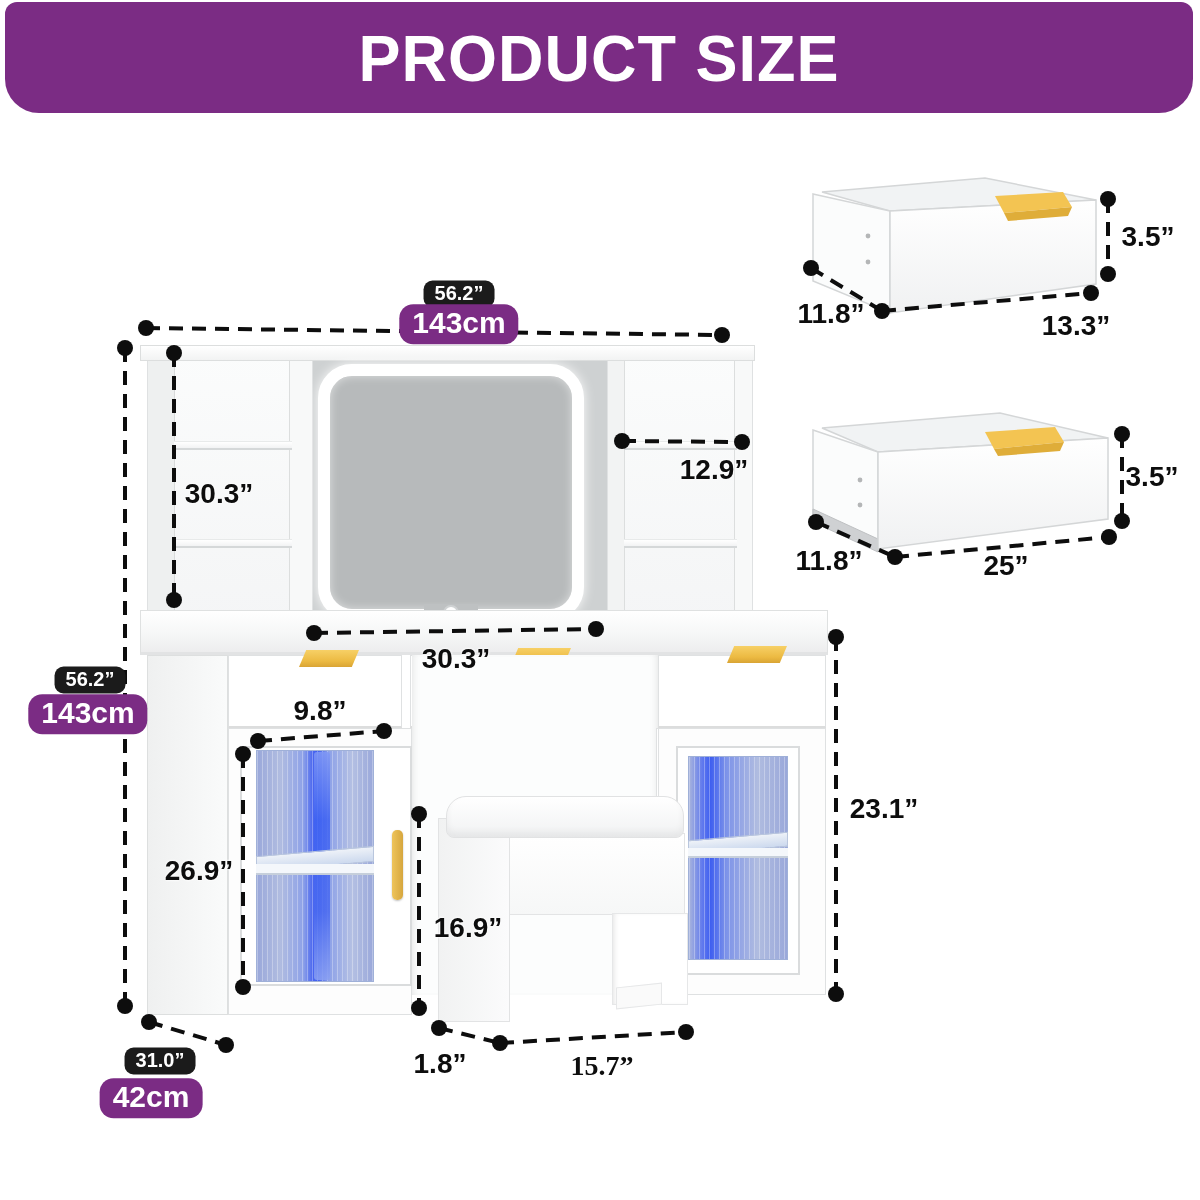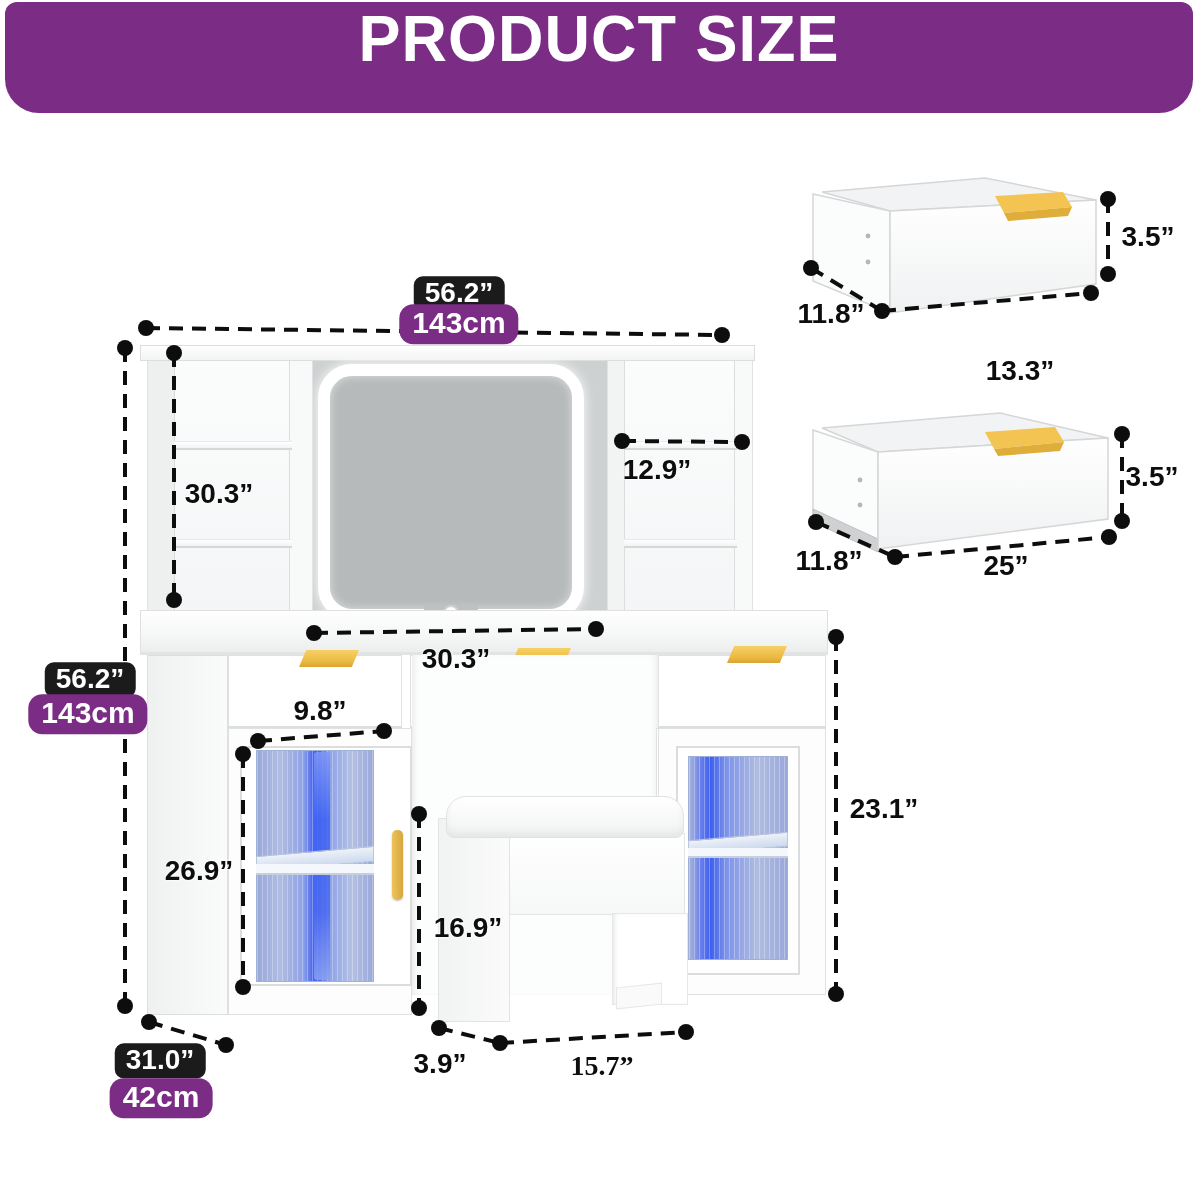--- a/index.html
+++ b/index.html
@@ -4,36 +4,36 @@
 <style>
   html,body{margin:0;padding:0;background:#ffffff;}
   .canvas{
     position:relative;width:1200px;height:1200px;background:#ffffff;overflow:hidden;
     font-family:"Liberation Sans",sans-serif;
   }
   .abs{position:absolute;}
   
   .banner{
     left:5px;top:2px;width:1188px;height:111px;background:#7b2c84;
-    border-radius:12px 12px 34px 34px;display:flex;align-items:flex-start;justify-content:center;
+    border-radius:12px 12px 34px 34px;display:flex;align-items:center;justify-content:center;
   }
   .banner-title{
     color:#ffffff;font-size:63px;font-weight:800;letter-spacing:1px;
     transform:scaleY(1.04);
   }
   
   .lbl{
     transform:translate(-50%,-50%);font-size:28px;font-weight:700;color:#0d0d0d;
     white-space:nowrap;z-index:40;text-shadow:0 0 3px #fff,0 0 3px #fff;
   }
   .bdg{
     transform:translate(-50%,-50%);color:#fff;font-weight:700;white-space:nowrap;z-index:41;
     text-align:center;line-height:1.05;
   }
-  .bdg.black{background:#1b1b1b;font-size:28px;border-radius:9px;padding:2px 11px 4px;}
+  .bdg.black{background:#1b1b1b;font-size:20px;border-radius:9px;padding:2px 11px 4px;}
   .bdg.purple{background:#7b2c84;font-size:30px;border-radius:14px;padding:3px 13px 5px;}
   
   .panel{background:#ffffff;border:1px solid #dfe1e2;box-sizing:border-box;}
   .shelf{background:linear-gradient(180deg,#ffffff,#f2f3f4);border-top:1px solid #e8eaea;border-bottom:2px solid #d5d8d9;box-sizing:border-box;}
   .handle{
     background:linear-gradient(180deg,#f7d066,#ecba42 65%,#d9a434);
     clip-path:polygon(12% 0,100% 0,88% 100%,0 100%);
   }
   .glass{
     box-sizing:border-box;border:1px solid #9fb0d8;
@@ -212,33 +212,33 @@
     </g>
   </svg>
 
   <div class="abs bdg black" style="left:459px;top:294px;">56.2”</div>
   <div class="abs bdg purple" style="left:459px;top:324px;">143cm</div>
 
   <div class="abs bdg black" style="left:90px;top:680px;">56.2”</div>
   <div class="abs bdg purple" style="left:88px;top:714px;">143cm</div>
 
   <div class="abs bdg black" style="left:160px;top:1061px;">31.0”</div>
-  <div class="abs bdg purple" style="left:161px;top:1098px;">42cm</div>
+  <div class="abs bdg purple" style="left:151px;top:1098px;">42cm</div>
 
   <div class="abs lbl" style="left:219px;top:494px;">30.3”</div>
-  <div class="abs lbl" style="left:657px;top:470px;">12.9”</div>
+  <div class="abs lbl" style="left:714px;top:470px;">12.9”</div>
   <div class="abs lbl" style="left:456px;top:659px;">30.3”</div>
   <div class="abs lbl" style="left:320px;top:711px;">9.8”</div>
   <div class="abs lbl" style="left:199px;top:871px;">26.9”</div>
   <div class="abs lbl" style="left:468px;top:928px;">16.9”</div>
   <div class="abs lbl" style="left:884px;top:809px;">23.1”</div>
-  <div class="abs lbl" style="left:440px;top:1064px;">3.9”</div>
+  <div class="abs lbl" style="left:440px;top:1064px;">1.8”</div>
   <div class="abs lbl" style="left:602px;top:1066px;font-family:Liberation Serif, serif;">15.7”</div>
 
   <div class="abs lbl" style="left:1148px;top:237px;">3.5”</div>
   <div class="abs lbl" style="left:831px;top:314px;">11.8”</div>
-  <div class="abs lbl" style="left:1020px;top:326px;margin-top:45px;">13.3”</div>
+  <div class="abs lbl" style="left:1076px;top:326px;">13.3”</div>
 
   <div class="abs lbl" style="left:1152px;top:477px;">3.5”</div>
   <div class="abs lbl" style="left:829px;top:561px;">11.8”</div>
   <div class="abs lbl" style="left:1006px;top:566px;">25”</div>
 
 </div>
 
 </body></html>

